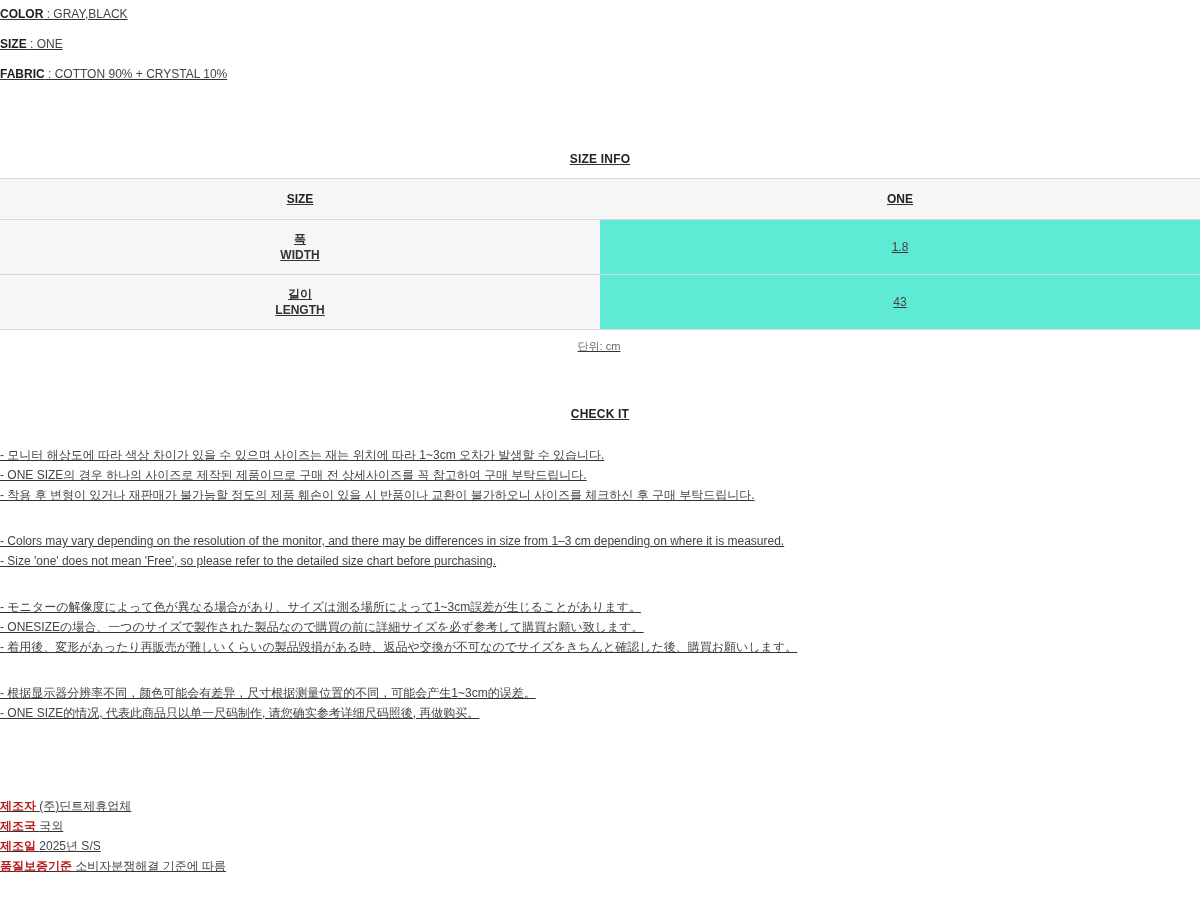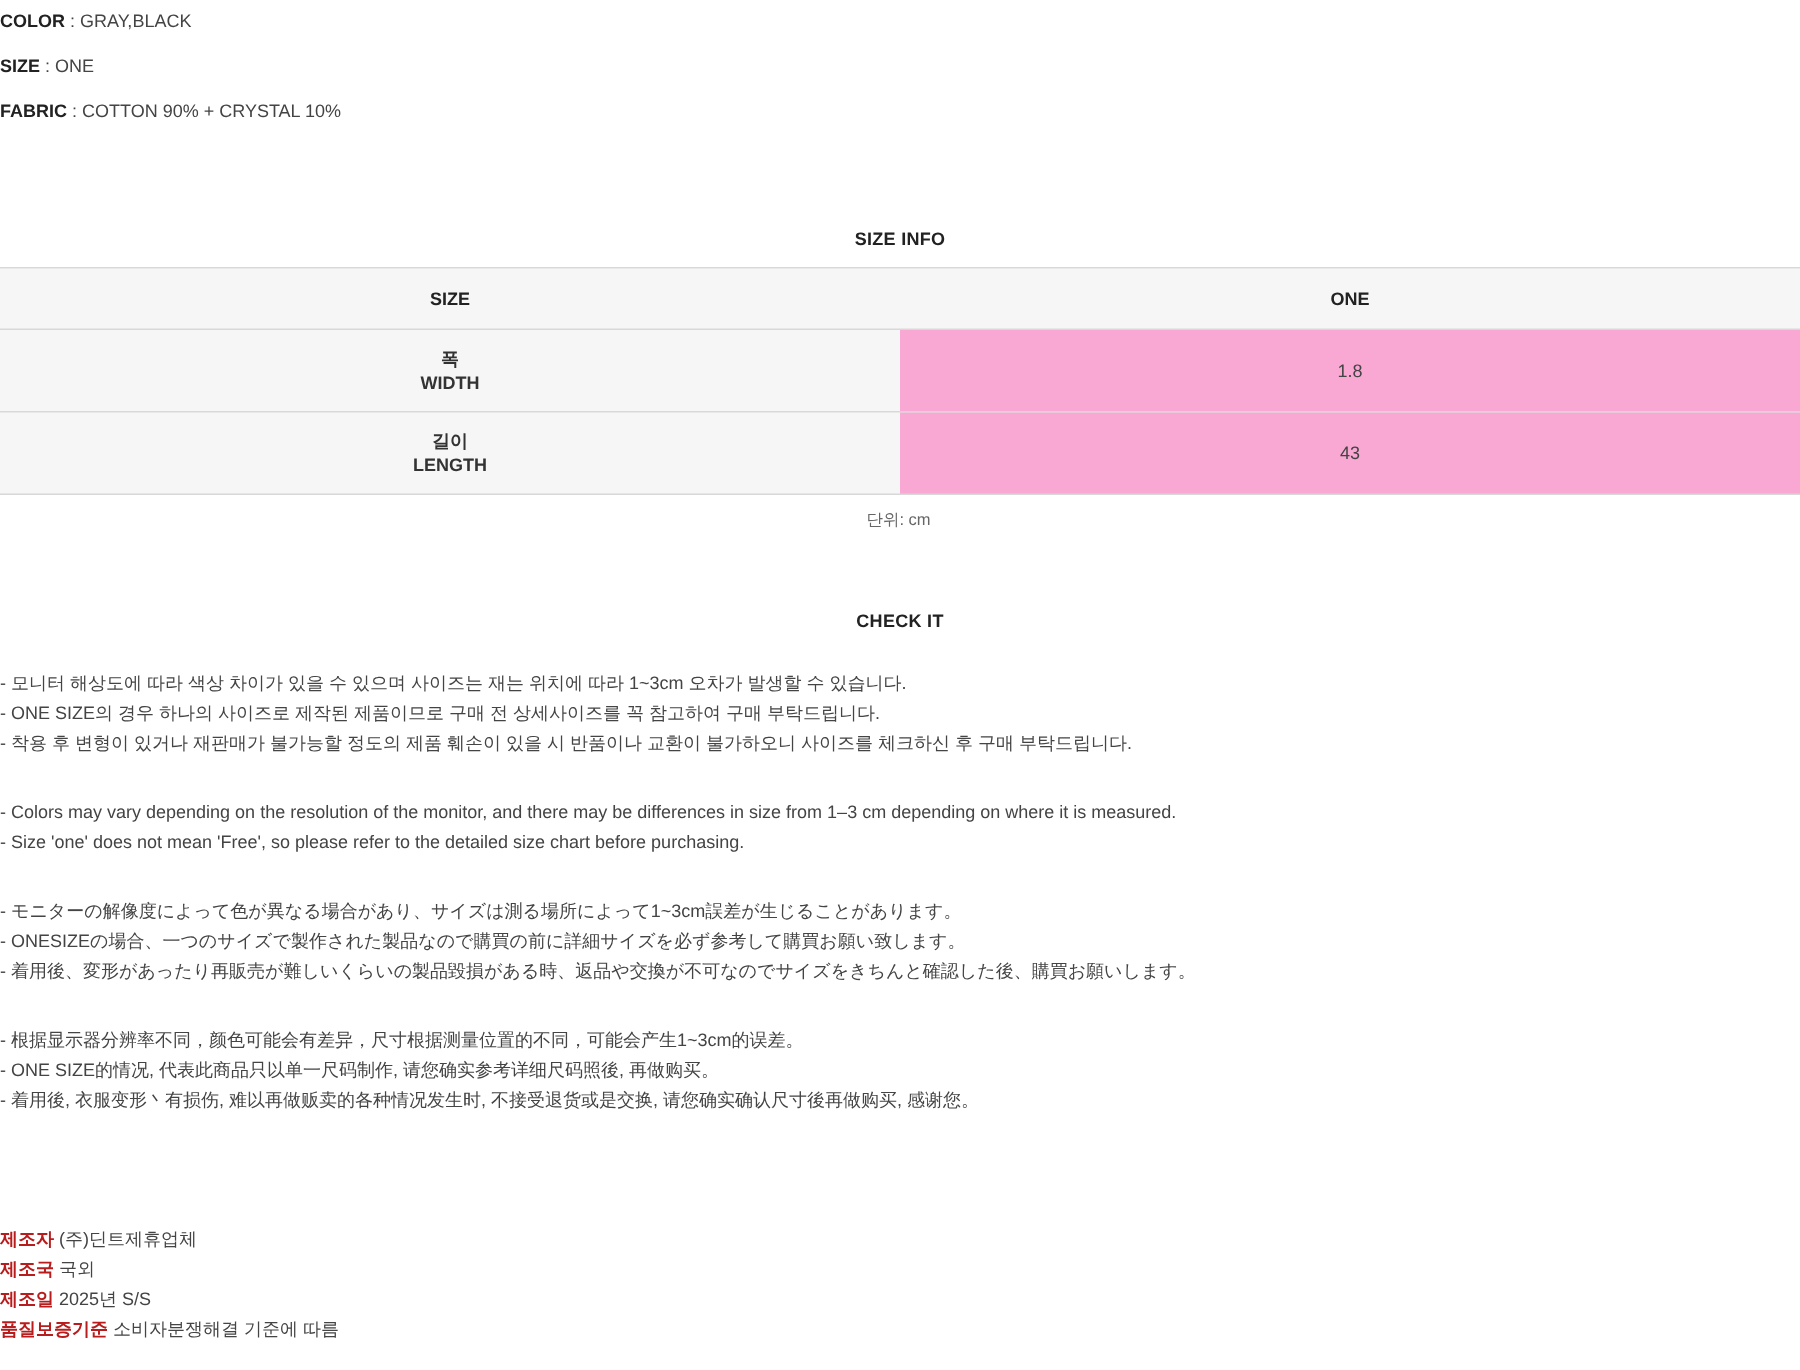--- a/index.html
+++ b/index.html
@@ -13,20 +13,21 @@
     font-family: "Liberation Sans", sans-serif;
     color: #333333;
     font-size: 12px;
     position: relative;
     overflow: hidden;
   }
   .page {
     position: relative;
     width: 1200px;
     height: 913px;
+    text-decoration: underline;
   }
   .spec-line {
     font-size: 12px;
     color: #444444;
     line-height: 16px;
     margin: 0 0 14px 0;
     padding-left: 0;
   }
   .spec-line .k {
     font-weight: bold;
@@ -71,21 +72,21 @@
   table.size-table tbody th {
     background: #f6f6f6;
     font-weight: bold;
     color: #333333;
     height: 44px;
     line-height: 16px;
     padding: 5px 0;
   }
   table.size-table tbody td {
     height: 44px;
-    background: #f9a8d4;
+    background: #5eead4;
   }
   .unit-note {
     text-align: center;
     font-size: 11px;
     color: #666666;
     margin-top: 9px;
     padding-right: 2px;
   }
   #check-it-title {
     margin-top: 53px;
@@ -181,21 +182,20 @@
 
   <div class="note-group g3">
     <div class="note-line">- モニターの解像度によって色が異なる場合があり、サイズは測る場所によって1~3cm誤差が生じることがあります。</div>
     <div class="note-line">- ONESIZEの場合、一つのサイズで製作された製品なので購買の前に詳細サイズを必ず参考して購買お願い致します。</div>
     <div class="note-line">- 着用後、変形があったり再販売が難しいくらいの製品毀損がある時、返品や交換が不可なのでサイズをきちんと確認した後、購買お願いします。</div>
   </div>
 
   <div class="note-group g4">
     <div class="note-line">- 根据显示器分辨率不同，颜色可能会有差异，尺寸根据测量位置的不同，可能会产生1~3cm的误差。</div>
     <div class="note-line">- ONE SIZE的情况, 代表此商品只以单一尺码制作, 请您确实参考详细尺码照後, 再做购买。</div>
-    <div class="note-line">- 着用後, 衣服变形丶有损伤, 难以再做贩卖的各种情况发生时, 不接受退货或是交换, 请您确实确认尺寸後再做购买, 感谢您。</div>
   </div>
 
   <div class="maker-block">
     <div class="maker-line">
       <span class="k">제조자</span>
       <span>(주)딘트제휴업체</span>
     </div>
     <div class="maker-line">
       <span class="k">제조국</span>
       <span>국외</span>

